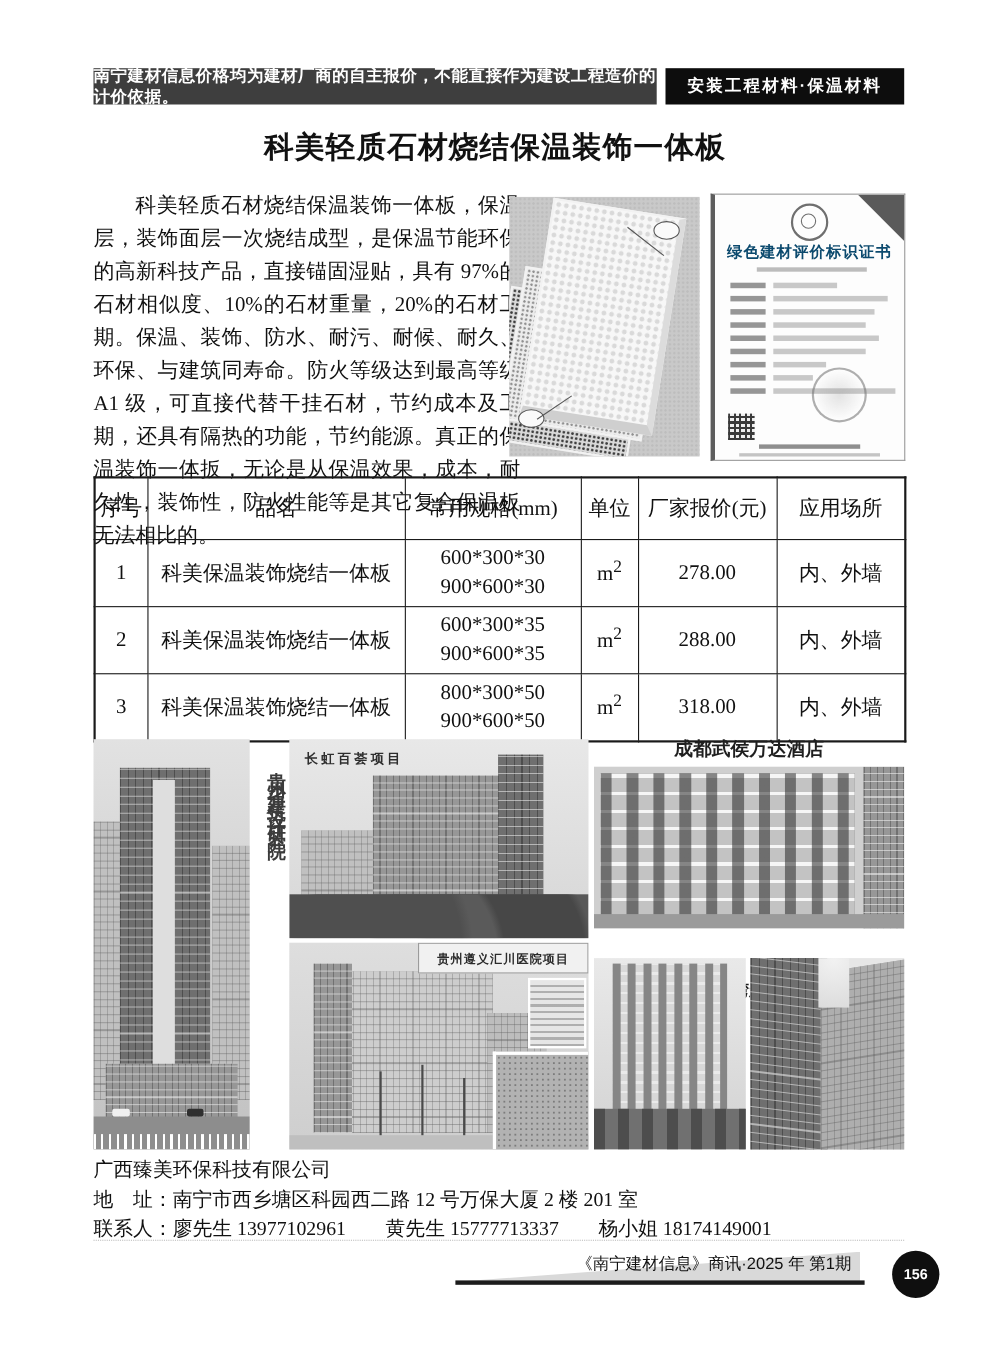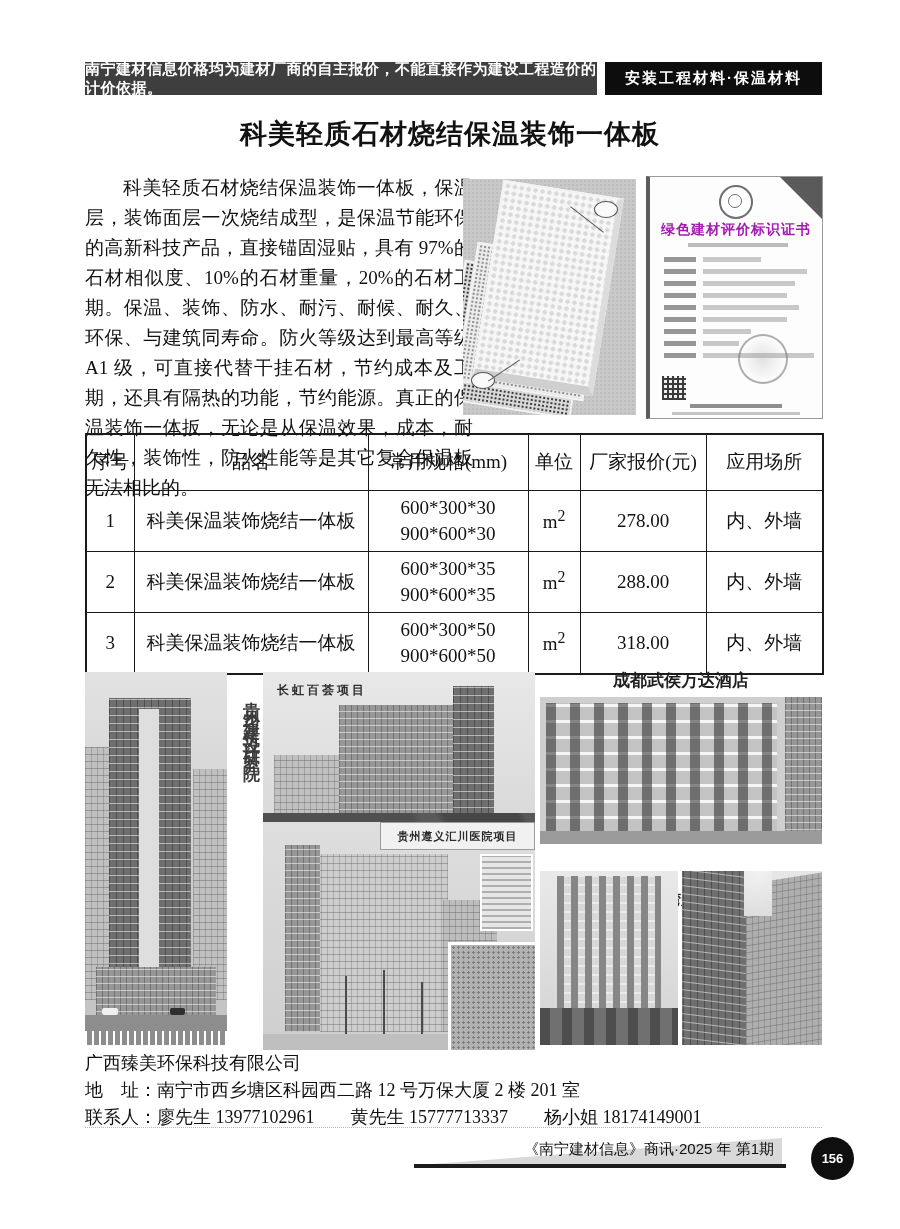--- a/index.html
+++ b/index.html
@@ -36,21 +36,21 @@
   .callout-line{position:absolute;height:1px;background:#555;}
 
   
   .certificate{position:absolute;left:646px;top:176px;width:177px;height:243px;background:#fdfdfd;
     border:1px solid #9a9a9a;border-left:4px solid #5d5d5d;box-sizing:border-box;overflow:hidden;}
   .cert-corner{position:absolute;top:0;right:0;width:0;height:0;
     border-left:42px solid transparent;border-top:42px solid #5a5a5a;}
   .cert-seal{position:absolute;left:50%;top:8px;transform:translateX(-50%);width:30px;height:30px;
     border:2px solid #6f6f6f;border-radius:50%;}
   .cert-seal::after{content:"";position:absolute;left:7px;top:7px;width:12px;height:12px;border:1px solid #6f6f6f;border-radius:50%;}
-  .cert-title{position:absolute;left:0;top:44px;width:100%;text-align:center;font-size:14px;font-weight:bold;letter-spacing:1px;color:#a21caf;}
+  .cert-title{position:absolute;left:0;top:44px;width:100%;text-align:center;font-size:14px;font-weight:bold;letter-spacing:1px;color:#0c4a6e;}
   .cert-sub{position:absolute;left:38px;top:66px;width:100px;height:4px;background:#bcbcbc;}
   .cert-rows{position:absolute;left:14px;top:80px;width:150px;}
   .cert-row{display:flex;align-items:center;margin-bottom:7px;}
   .cert-row .k{width:32px;height:5px;background:#969696;margin-right:7px;flex:none;}
   .cert-row .v{height:5px;background:#c8c8c8;}
   .cert-qr{position:absolute;left:12px;bottom:18px;width:24px;height:24px;background:#efefef;
     background-image:repeating-linear-gradient(90deg,#3a3a3a 0 2px,transparent 2px 5px),
                      repeating-linear-gradient(0deg,#3a3a3a 0 2px,transparent 2px 5px);}
   .cert-stamp{position:absolute;right:34px;bottom:34px;width:46px;height:46px;border:2px solid rgba(110,110,110,.55);
     border-radius:50%;background:radial-gradient(circle,rgba(150,150,150,.25),transparent 70%);}
@@ -79,21 +79,21 @@
   .grid-l{background-color:#c0c0c0;background-image:
     repeating-linear-gradient(0deg,rgba(90,90,90,.4) 0 1px,transparent 1px 7px),
     repeating-linear-gradient(90deg,rgba(90,90,90,.3) 0 1px,transparent 1px 6px);}
   .trees{position:absolute;bottom:0;left:0;right:0;height:22%;background:
     radial-gradient(circle at 10% 130%, #4f4f4f 0 52%, transparent 56%),
     radial-gradient(circle at 36% 140%, #5a5a5a 0 50%, transparent 54%),
     radial-gradient(circle at 64% 132%, #474747 0 52%, transparent 56%),
     radial-gradient(circle at 90% 142%, #585858 0 48%, transparent 52%);}
   .photoA{left:85px;top:672px;width:142px;height:373px;background:linear-gradient(#e2e2e2,#cbcbcb 60%,#c2c2c2);}
   .photoB{left:263px;top:672px;width:272px;height:181px;background:linear-gradient(#e8e8e8,#d6d6d6);}
-  .photoC{left:263px;top:822px;width:272px;height:228px;background:linear-gradient(#dedede,#cecece);}
+  .photoC{left:263px;top:857px;width:272px;height:188px;background:linear-gradient(#dedede,#cecece);}
   .photoD{left:540px;top:697px;width:282px;height:147px;background:#cfcfcf;}
   .photoE{left:540px;top:871px;width:138px;height:174px;background:linear-gradient(#e9e9e9,#d2d2d2);}
   .photoF{left:682px;top:871px;width:140px;height:174px;background:#e6e6e6;}
   .vlabel{position:absolute;left:227px;top:688px;width:36px;height:216px;
     writing-mode:vertical-rl;text-orientation:upright;font-size:17px;letter-spacing:7px;color:#3b3b3b;
     font-weight:bold;text-align:left;}
   .lblB{position:absolute;left:14px;top:10px;font-size:12px;letter-spacing:3px;color:#2e2e2e;font-weight:bold;}
   .lbl-chengdu{position:absolute;left:540px;top:669px;width:282px;text-align:center;
     font-family:"Liberation Sans","DejaVu Sans",sans-serif;font-weight:bold;font-size:17px;color:#1f1f1f;}
   .lbl-shanghai{position:absolute;left:540px;top:847px;width:282px;text-align:center;
@@ -237,21 +237,21 @@
         <div class="spec-line">900*600*35</div>
       </td>
       <td><span>m</span><sup>2</sup></td>
       <td>288.00</td>
       <td>内、外墙</td>
     </tr>
     <tr class="row">
       <td>3</td>
       <td>科美保温装饰烧结一体板</td>
       <td>
-        <div class="spec-line">600*300*50</div>
+        <div class="spec-line">800*300*50</div>
         <div class="spec-line">900*600*50</div>
       </td>
       <td><span>m</span><sup>2</sup></td>
       <td>318.00</td>
       <td>内、外墙</td>
     </tr>
   </tbody>
     </table>
 
   <div class="ph photoA">

